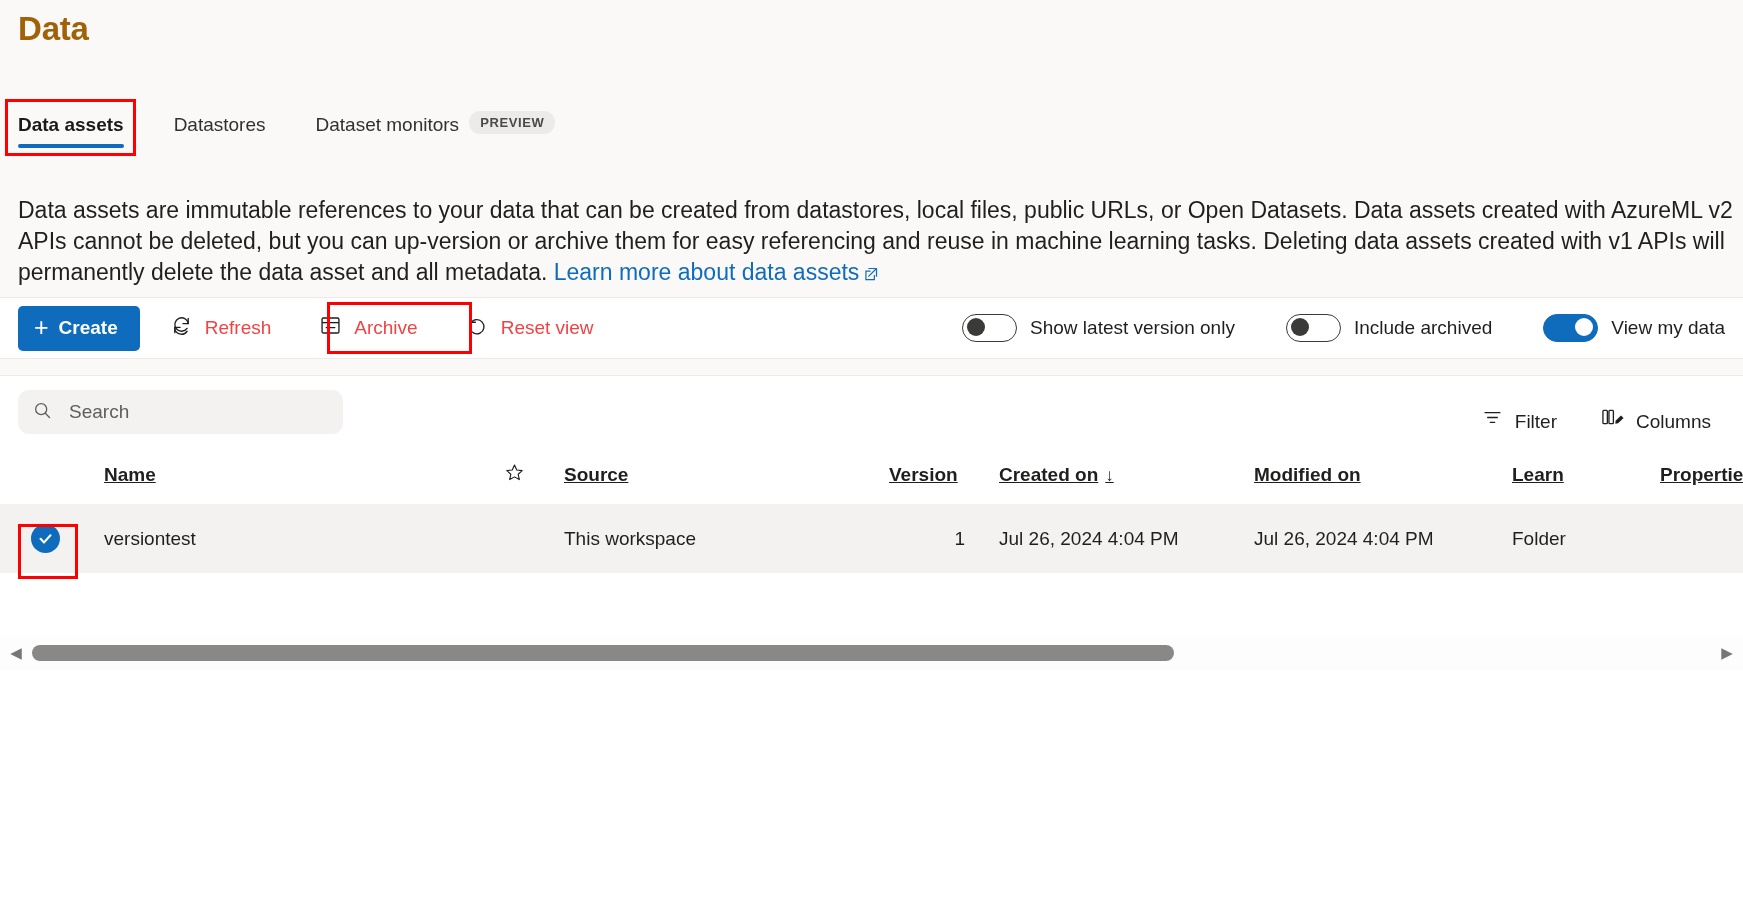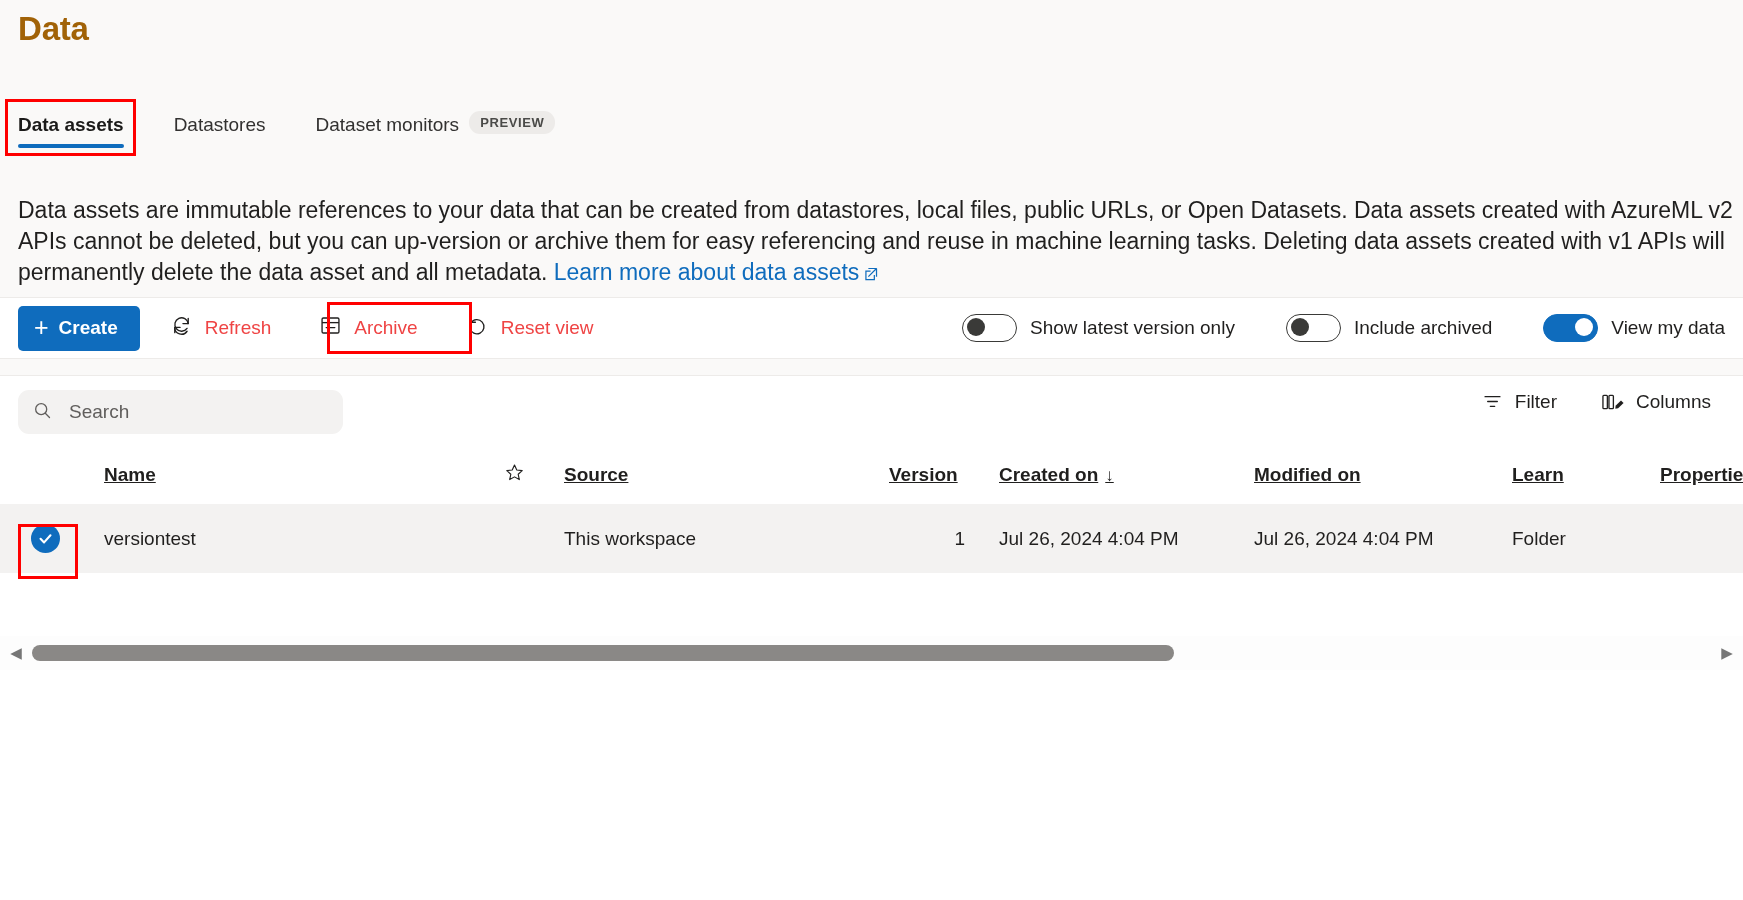--- a/index.html
+++ b/index.html
@@ -231,21 +231,21 @@
     color: #201f1e;
     width: 100%;
   }
   .searchbox input::placeholder { color: #605e5c; }
 
   .toolbar-right {
     margin-left: auto;
     display: flex; align-items: center; gap: 16px;
   }
   .tool-btn {
-    display: flex; align-items: flex-start; gap: 12px;
+    display: flex; align-items: flex-end; gap: 12px;
     background: transparent; border: none;
     font-size: 19px; color: #201f1e;
     height: 42px; padding: 0 14px;
     cursor: pointer; font-family: inherit;
     white-space: nowrap;
   }
 
   
   table.grid {
     width: 1743px;

